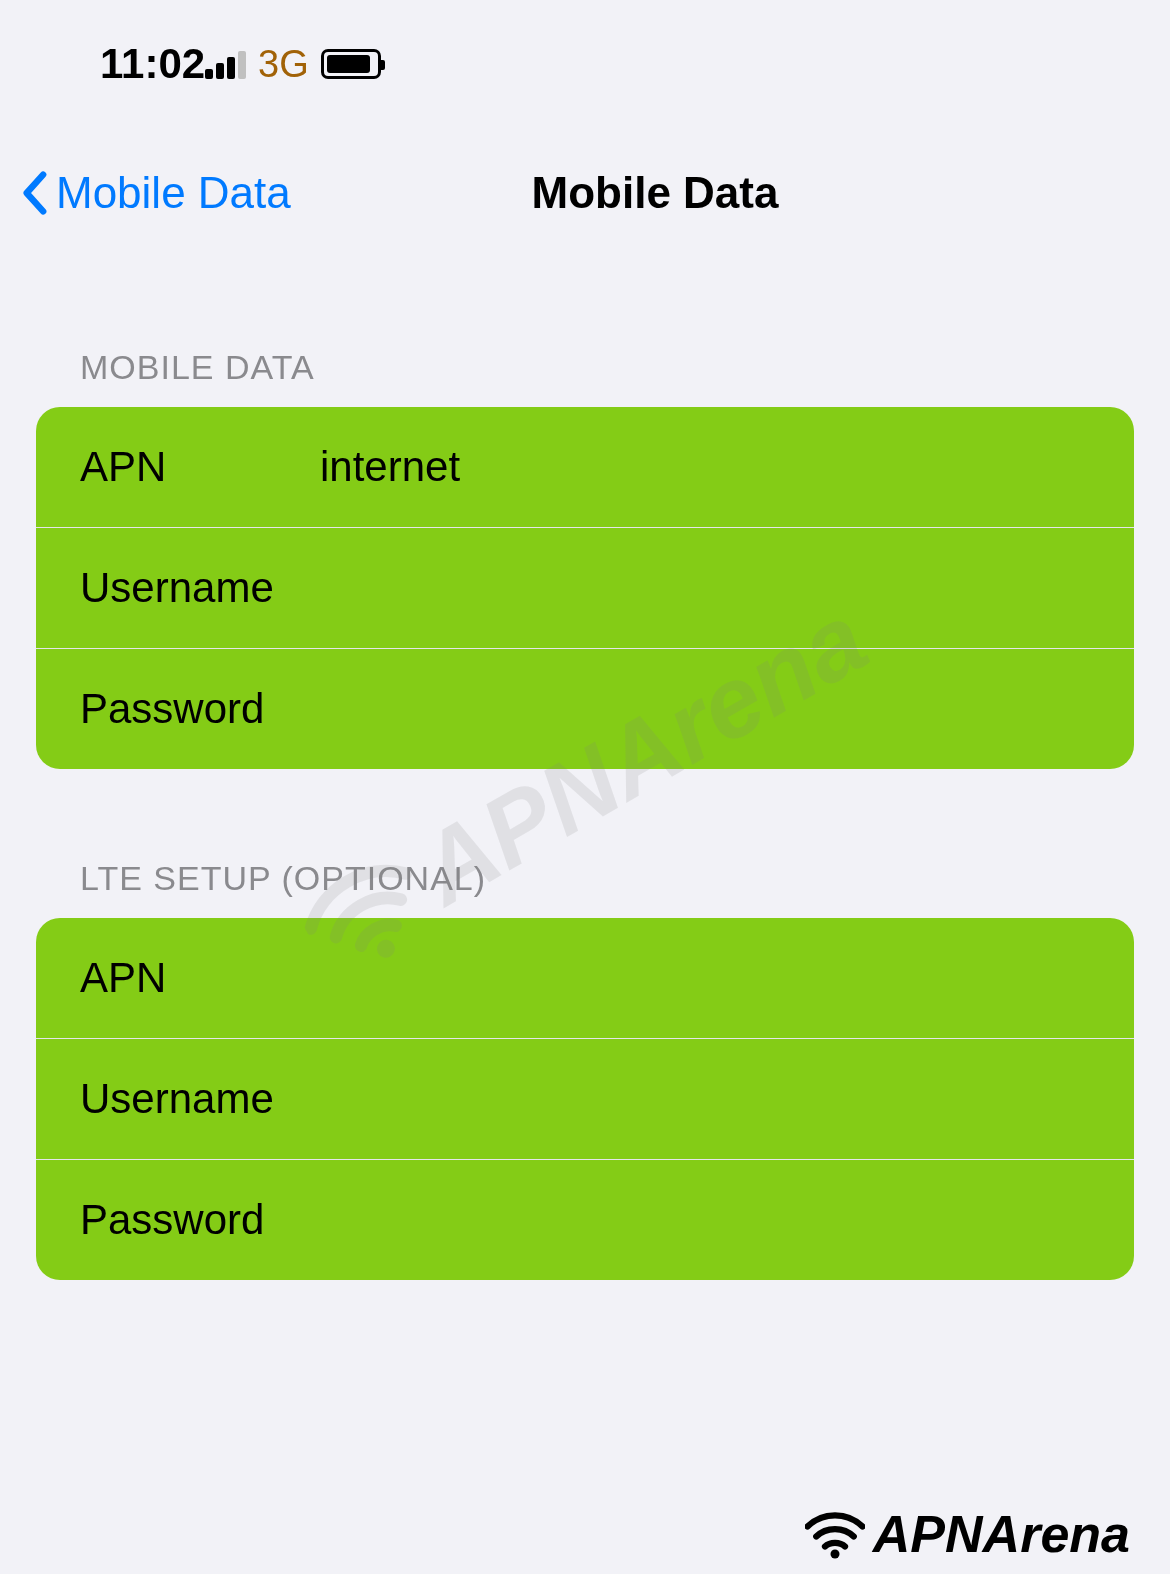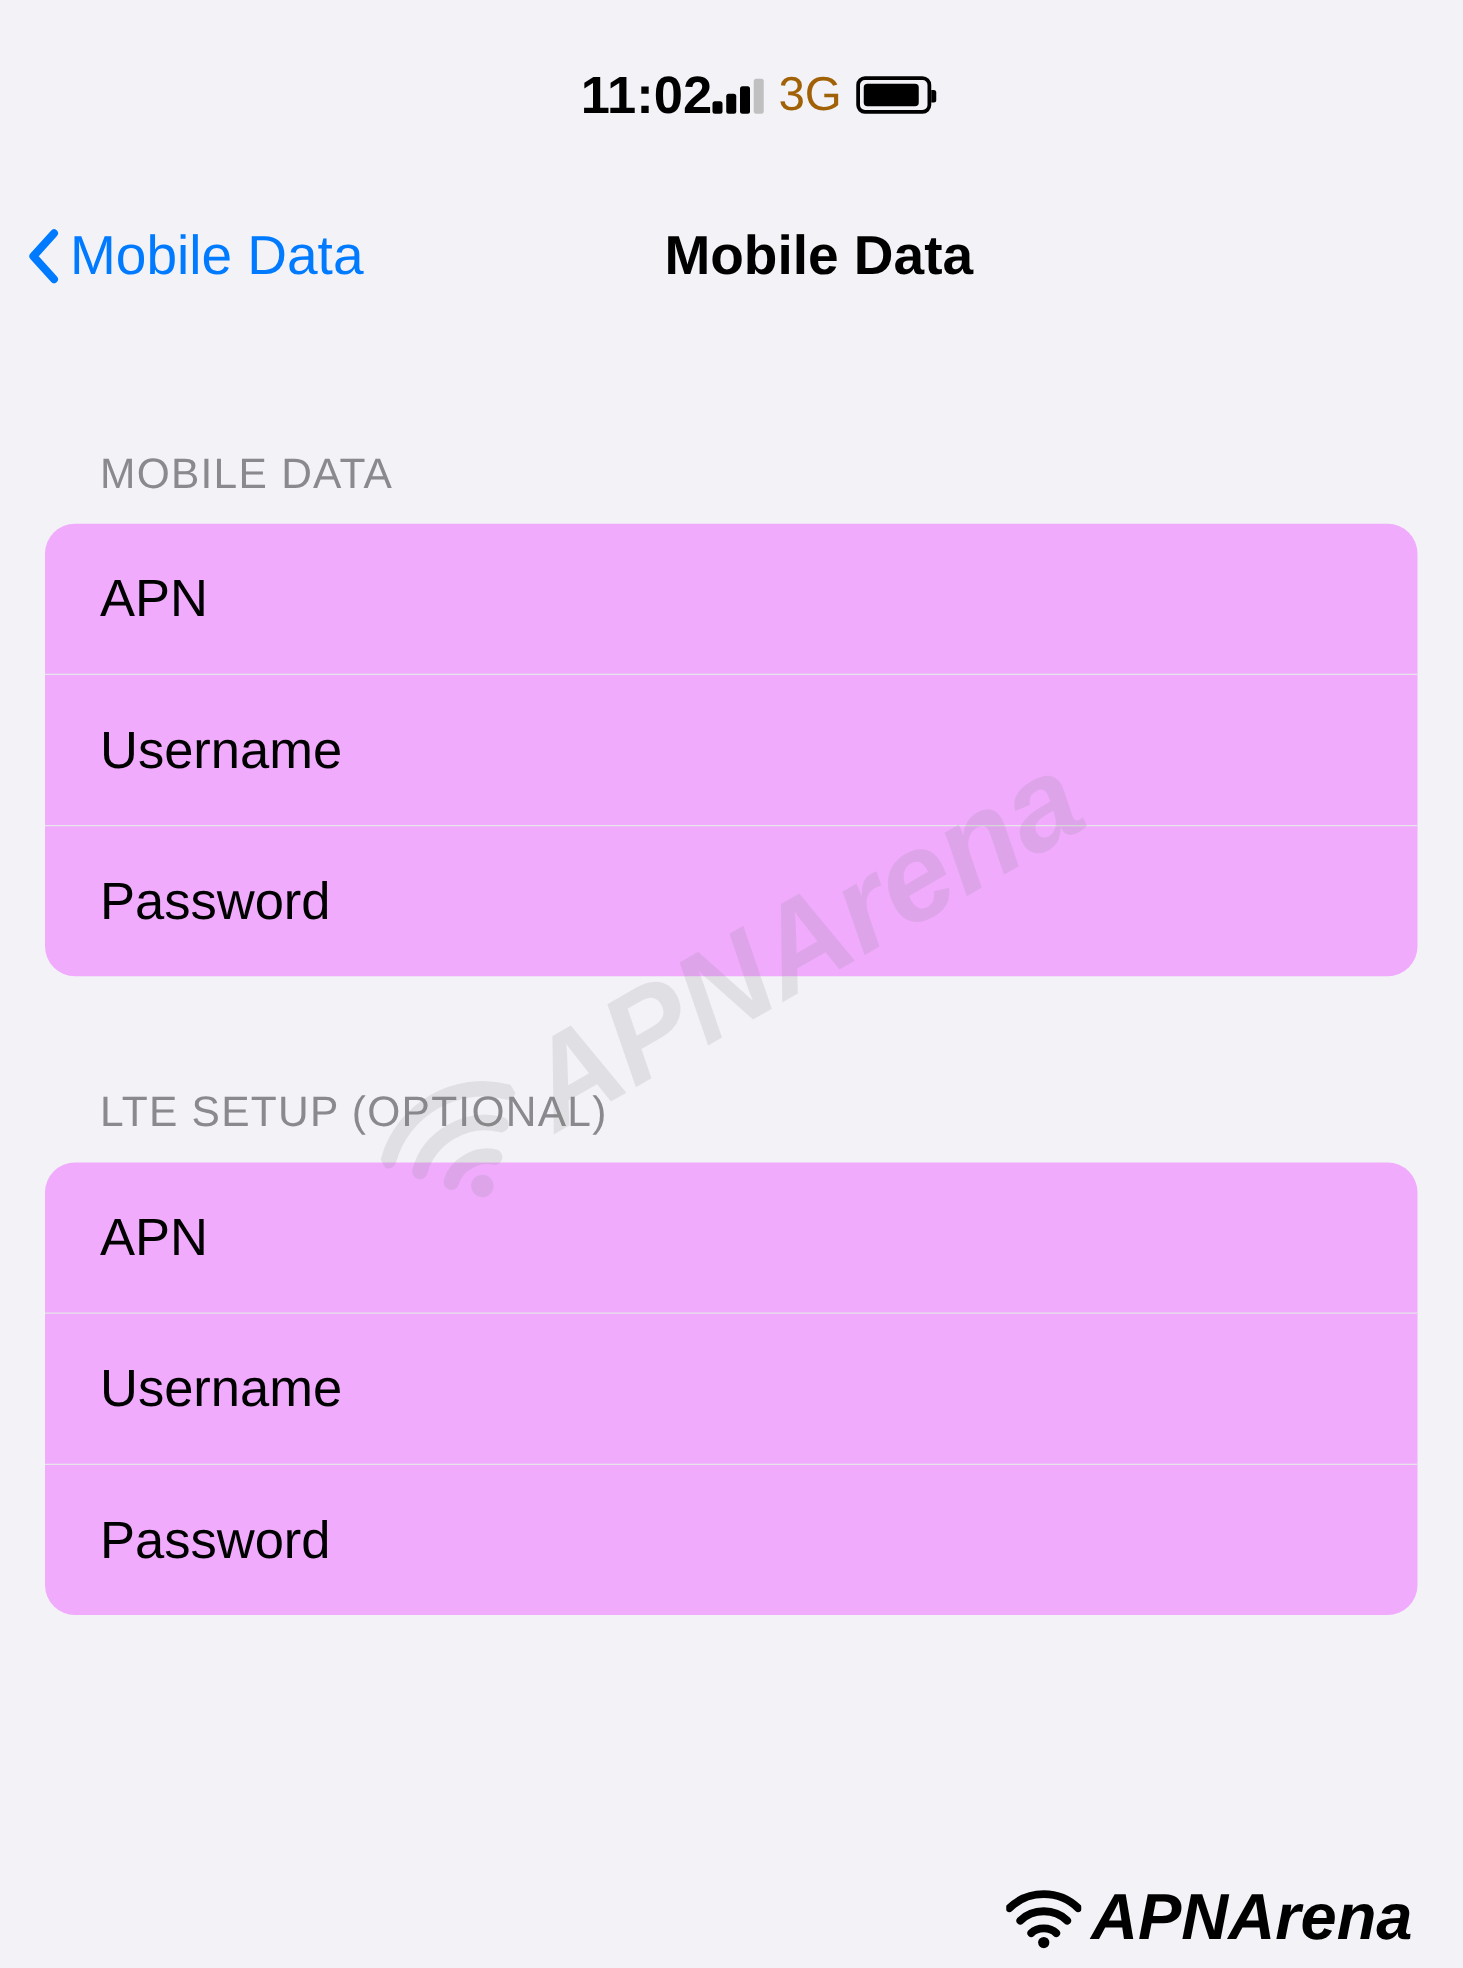--- a/index.html
+++ b/index.html
@@ -10,23 +10,23 @@
     }
     body {
       width: 1170px;
       height: 1574px;
       background: #f2f2f7;
       position: relative;
       overflow: hidden;
     }
     .status-bar {
       display: flex;
-      justify-content: center;
-      align-items: center;
-      padding: 52px 60px 30px 100px;
+      justify-content: flex-start;
+      align-items: center;
+      padding: 40px 60px 30px 100px;
     }
     .status-time {
       font-size: 42px;
       font-weight: 600;
       color: #000;
     }
     .status-right {
       display: flex;
       align-items: center;
       gap: 12px;
@@ -106,21 +106,21 @@
       margin-left: 140px;
     }
     .section-header {
       font-size: 34px;
       color: #8a8a8e;
       letter-spacing: 1px;
       padding: 0 55px 20px 80px;
       text-transform: uppercase;
     }
     .section-group {
-      background: #f0abfc;
+      background: #84cc16;
       border-radius: 24px;
       margin: 0 36px;
       overflow: hidden;
     }
     .section-spacer-top {
       height: 100px;
     }
     .section-spacer {
       height: 90px;
     }
@@ -215,20 +215,21 @@
   </div>
   <div class="nav-title">Mobile Data</div>
 </div>
 
 <div class="section-spacer-top"></div>
 
 <div class="section-header">MOBILE DATA</div>
 <div class="section-group">
   <div class="setting-row">
     <div class="setting-label">APN</div>
+    <input class="setting-input" type="text" value="internet" style="">
   </div>
   <div class="setting-row">
     <div class="setting-label">Username</div>
     <input class="setting-input" type="text" value="" style="">
   </div>
   <div class="setting-row">
     <div class="setting-label">Password</div>
     <input class="setting-input" type="text" value="" style="">
   </div>
 </div>

